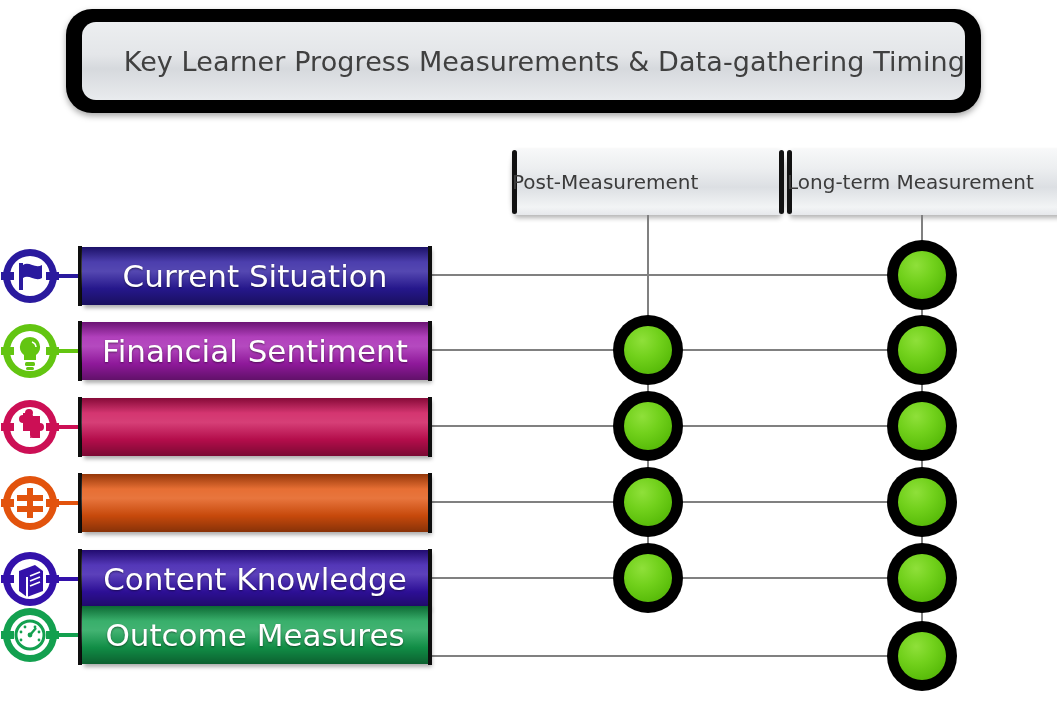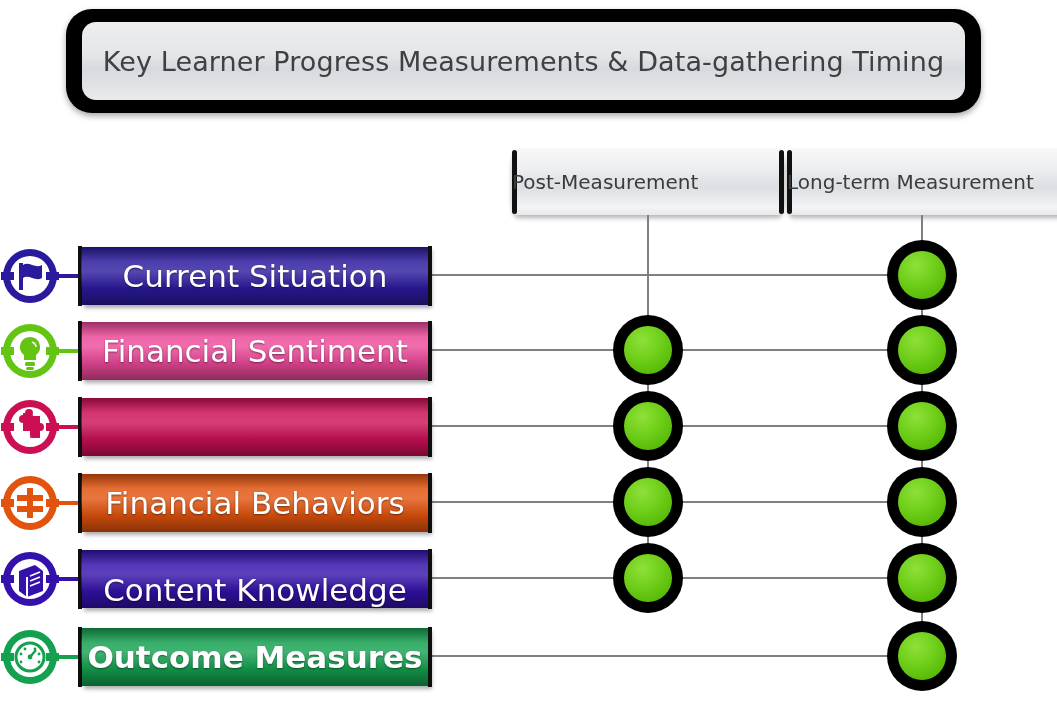--- a/index.html
+++ b/index.html
@@ -22,21 +22,21 @@
     border-radius: 26px;
     box-shadow: 0 3px 6px rgba(0,0,0,0.35);
   }
   #title-panel {
     position: absolute;
     left: 16px; top: 13px;
     width: 883px; height: 78px;
     border-radius: 14px;
     background: linear-gradient(to bottom,
         #eceef0 0%, #e4e6e9 42%, #d6d9dd 60%, #e9ebee 100%);
-    display: flex; align-items: center; justify-content: center;
+    display: flex; align-items: center; justify-content: flex-end;
   }
   #title-text {
     font-size: 27px;
     color: #404040;
     letter-spacing: .1px;
     white-space: nowrap;
   }
 
   
   .col-header {
@@ -172,21 +172,21 @@
     <path fill="#63c511" d="M29,2 A27,27 0 1,1 29,56 A27,27 0 1,1 29,2 Z
                               M29,9 A20,20 0 1,0 29,49 A20,20 0 1,0 29,9 Z"></path>
     <rect x="0" y="25" width="13" height="8" fill="#63c511"></rect>
     <rect x="45" y="25" width="13" height="8" fill="#63c511"></rect>
           <path fill="#63c511" d="M29,15 a10,10 0 0,1 6,18 l0,5 l-12,0 l0,-5 a10,10 0 0,1 6,-18 Z"></path>
          <rect x="24" y="40" width="10" height="4" rx="1.5" fill="#63c511"></rect>
          <rect x="25" y="45" width="8" height="3" rx="1.5" fill="#63c511"></rect>
          <path d="M31,20 a6,6 0 0,1 4,5" stroke="#fff" stroke-width="1.6" fill="none"></path>
         </svg></div>
       <div class="row-stub" style="background: rgb(99, 197, 17);"></div>
-      <div class="row-bar" style="background: #ec4899;">
+      <div class="row-bar" style="background: #a21caf;">
         <div class="gloss"></div>
         <span class="row-bar-label">Financial Sentiment</span>
       </div>
     </div>
     <div class="row" style="top: 397px;">
       <div class="row-icon"><svg viewBox="0 0 58 58" width="58" height="58">
     <path fill="#cc0f55" d="M29,2 A27,27 0 1,1 29,56 A27,27 0 1,1 29,2 Z
                               M29,9 A20,20 0 1,0 29,49 A20,20 0 1,0 29,9 Z"></path>
     <rect x="0" y="25" width="13" height="8" fill="#cc0f55"></rect>
     <rect x="45" y="25" width="13" height="8" fill="#cc0f55"></rect>
@@ -205,40 +205,39 @@
                               M29,9 A20,20 0 1,0 29,49 A20,20 0 1,0 29,9 Z"></path>
     <rect x="0" y="25" width="13" height="8" fill="#e2530d"></rect>
     <rect x="45" y="25" width="13" height="8" fill="#e2530d"></rect>
           <rect x="26" y="14" width="6" height="30" fill="#e2530d"></rect>
          <rect x="16" y="21" width="26" height="6" fill="#e2530d"></rect>
          <rect x="16" y="32" width="26" height="6" fill="#e2530d"></rect>
         </svg></div>
       <div class="row-stub" style="background: rgb(226, 83, 13);"></div>
       <div class="row-bar" style="background: rgb(226, 83, 13);">
         <div class="gloss"></div>
-        <span class="row-bar-label">Financial Behaviors</span>
       </div>
     </div>
     <div class="row" style="top: 549px;">
       <div class="row-icon"><svg viewBox="0 0 58 58" width="58" height="58">
     <path fill="#3311aa" d="M29,2 A27,27 0 1,1 29,56 A27,27 0 1,1 29,2 Z
                               M29,9 A20,20 0 1,0 29,49 A20,20 0 1,0 29,9 Z"></path>
     <rect x="0" y="25" width="13" height="8" fill="#3311aa"></rect>
     <rect x="45" y="25" width="13" height="8" fill="#3311aa"></rect>
           <path fill="#3311aa" d="M18,21 L34,15 L42,21 L42,41 L26,47 L18,41 Z"></path>
          <path d="M26,27 L26,47" stroke="#fff" stroke-width="2" fill="none"></path>
          <path d="M29,26 L39,22 M29,31 L39,27 M29,36 L39,32" stroke="#fff" stroke-width="1.6" fill="none"></path>
         </svg></div>
       <div class="row-stub" style="background: rgb(51, 17, 170);"></div>
-      <div class="row-bar" style="background: rgb(51, 17, 170); align-items: flex-end;">
+      <div class="row-bar" style="background: rgb(51, 17, 170);">
         <div class="gloss"></div>
         <span class="row-bar-label">Content Knowledge</span>
       </div>
     </div>
-    <div class="row" style="top: 627px; font-weight: bold;">
+    <div class="row" style="top: 605px;">
       <div class="row-icon"><svg viewBox="0 0 58 58" width="58" height="58">
     <path fill="#13a04f" d="M29,2 A27,27 0 1,1 29,56 A27,27 0 1,1 29,2 Z
                               M29,9 A20,20 0 1,0 29,49 A20,20 0 1,0 29,9 Z"></path>
     <rect x="0" y="25" width="13" height="8" fill="#13a04f"></rect>
     <rect x="45" y="25" width="13" height="8" fill="#13a04f"></rect>
           <circle cx="29" cy="29" r="14" fill="none" stroke="#13a04f" stroke-width="3"></circle>
          <circle cx="29" cy="29" r="2.4" fill="#13a04f"></circle>
          <path d="M29,29 L35,22" stroke="#13a04f" stroke-width="2.4"></path>
          <circle cx="20" cy="26" r="1.4" fill="#13a04f"></circle>
          <circle cx="24" cy="21" r="1.4" fill="#13a04f"></circle>

